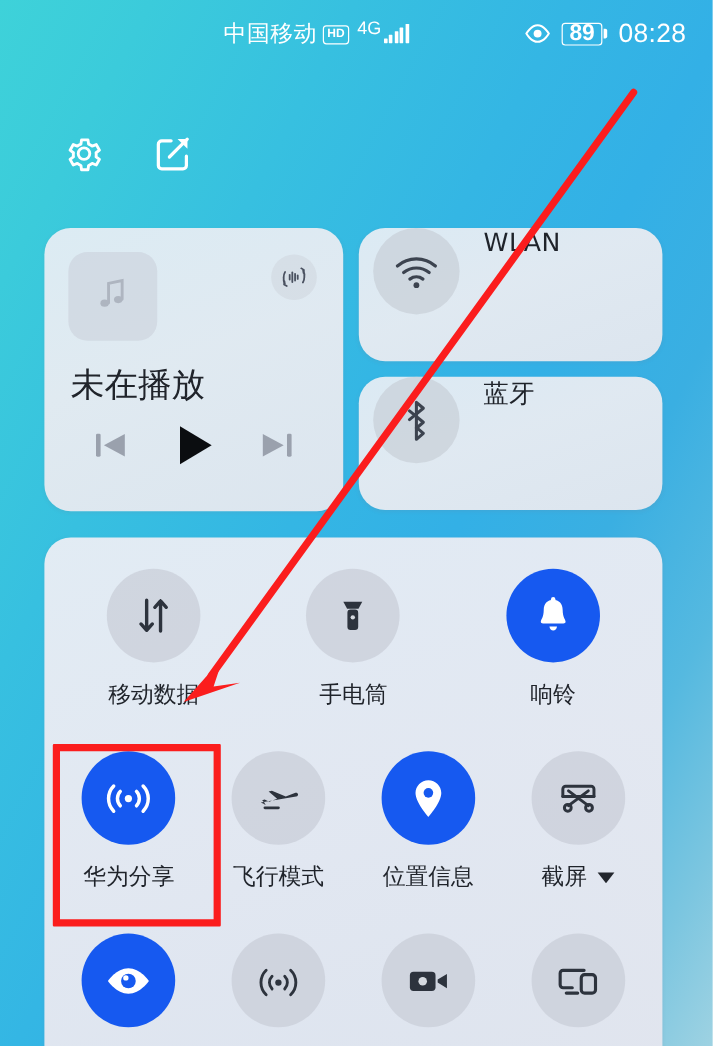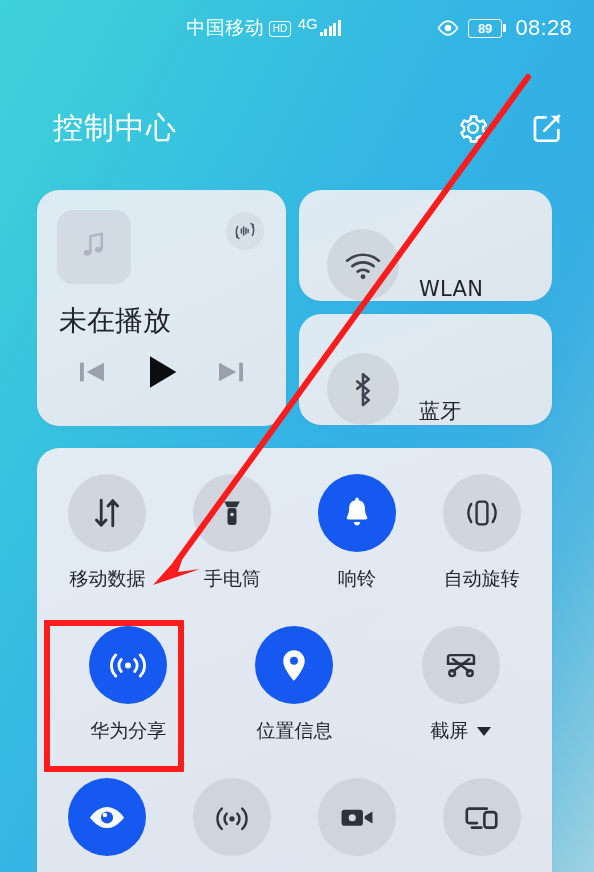--- a/index.html
+++ b/index.html
@@ -50,21 +50,21 @@
     letter-spacing: 0.5px;
     font-family: "DejaVu Sans", sans-serif;
   }
   .sb-hd {
     display: inline-flex;
     align-items: center;
     justify-content: center;
     border: 1.6px solid #ffffff;
     border-radius: 3px;
     font-size: 10px;
-    font-weight: normal;
+    font-weight: bold;
     line-height: 1;
     padding: 2px 2.5px 1.5px 2.5px;
     letter-spacing: 0px;
     position: relative;
     top: 1px;
   }
   .sb-4g {
     font-size: 15px;
     position: relative;
     top: -5px;
@@ -100,21 +100,21 @@
     align-items: center;
   }
   .sb-batt-body {
     border: 1.8px solid #ffffff;
     border-radius: 3px;
     height: 19px;
     min-width: 34px;
     display: flex;
     align-items: center;
     justify-content: center;
-    font-size: 13px;
+    font-size: 19px;
     font-weight: 600;
     padding: 0 2px;
     letter-spacing: -0.3px;
   }
   .sb-batt-tip {
     width: 3px; height: 8px;
     background: #ffffff;
     border-radius: 0 1.5px 1.5px 0;
     margin-left: 1.5px;
   }
@@ -201,22 +201,22 @@
 
   .right-cards {
     width: 253px;
     display: flex;
     flex-direction: column;
     gap: 13px;
   }
   .toggle-card {
     height: 111px;
     display: flex;
-    align-items: flex-end;
-    padding-left: 28px;
+    align-items: flex-start;
+    padding-left: 12px;
     gap: 20px;
   }
   .tc-circle {
     width: 72px; height: 72px;
     border-radius: 50%;
     background: rgba(197,203,212,0.62);
     display: flex; align-items: center; justify-content: center;
     flex: 0 0 auto;
   }
   .tc-label {
@@ -323,21 +323,20 @@
       </span>
       <span class="sb-batt">
         <span class="sb-batt-body">89</span>
         <span class="sb-batt-tip"></span>
       </span>
       <span class="sb-time">08:28</span>
     </div>
   </div>
 
   <div class="cc-header">
-    <div class="cc-title">控制中心</div>
     <div class="hdr-icons">
       <span class="hdr-btn">
         <svg viewBox="0 0 24 24" width="34" height="34">
           <path d="M12 8.6a3.4 3.4 0 1 0 0 6.8 3.4 3.4 0 0 0 0-6.8z" fill="none" stroke="#fff" stroke-width="1.7"></path>
           <path d="M19.1 13.9c.05-.4.08-.8.08-1.2s-.03-.8-.08-1.2l2-1.5-1.9-3.3-2.4.9a7.4 7.4 0 0 0-2.1-1.2l-.35-2.5h-3.8l-.35 2.5c-.77.3-1.48.7-2.1 1.2l-2.4-.9-1.9 3.3 2 1.5c-.05.4-.08.8-.08 1.2s.03.8.08 1.2l-2 1.5 1.9 3.3 2.4-.9c.62.5 1.33.9 2.1 1.2l.35 2.5h3.8l.35-2.5c.77-.3 1.48-.7 2.1-1.2l2.4.9 1.9-3.3-2-1.5z" fill="none" stroke="#fff" stroke-width="1.7" stroke-linejoin="round"></path>
         </svg>
       </span>
       <span class="hdr-btn">
         <svg viewBox="0 0 24 24" width="34" height="34">
           <path d="M20 13.5V19a2 2 0 0 1-2 2H5.5a2 2 0 0 1-2-2V6.5a2 2 0 0 1 2-2H11" fill="none" stroke="#fff" stroke-width="1.9" stroke-linecap="round"></path>
@@ -461,52 +460,51 @@
             <path d="M14 3.2c-4 0-6.5 2.9-6.5 6.9 0 5.2-2 6.6-2 8.1 0 .7.6 1.2 1.5 1.2h14c.9 0 1.5-.5 1.5-1.2 0-1.5-2-2.9-2-8.1 0-4-2.5-6.9-6.5-6.9z" fill="#ffffff"></path>
             <path d="M11.4 21.5h5.2c-.2 1.7-1.3 2.8-2.6 2.8s-2.4-1.1-2.6-2.8z" fill="#ffffff"></path>
             <circle cx="14" cy="2.8" r="1.5" fill="#ffffff"></circle>
           </svg>
         </div>
         <div class="tile-label">
           <span>响铃</span>
         </div>
       </div>
 
-      <div class="tile">
-        <div class="tile-circle">
-          <svg viewBox="0 0 30 28" width="36" height="34">
-            <rect x="10.5" y="4.5" width="9" height="19" rx="2.6" fill="none" stroke="#2d333d" stroke-width="2"></rect>
-            <path d="M6 6.5a13 13 0 0 0 0 15" fill="none" stroke="#2d333d" stroke-width="2" stroke-linecap="round"></path>
-            <path d="M24 6.5a13 13 0 0 1 0 15" fill="none" stroke="#2d333d" stroke-width="2" stroke-linecap="round"></path>
-          </svg>
-        </div>
-        <div class="tile-label">
-          <span>自动旋转</span>
-        </div>
-      </div>
 
     </div>
 
     <div class="tile-row">
 
       <div class="tile">
         <div class="tile-circle on">
           <svg viewBox="0 0 32 28" width="40" height="35">
             <circle cx="16" cy="14" r="2.4" fill="#ffffff"></circle>
             <path d="M10.6 9.2a7 7 0 0 0 0 9.6" fill="none" stroke="#ffffff" stroke-width="2.3" stroke-linecap="round"></path>
             <path d="M21.4 9.2a7 7 0 0 1 0 9.6" fill="none" stroke="#ffffff" stroke-width="2.3" stroke-linecap="round"></path>
             <path d="M6.2 5.6a12 12 0 0 0 0 16.8" fill="none" stroke="#ffffff" stroke-width="2.3" stroke-linecap="round"></path>
             <path d="M25.8 5.6a12 12 0 0 1 0 16.8" fill="none" stroke="#ffffff" stroke-width="2.3" stroke-linecap="round"></path>
           </svg>
         </div>
         <div class="tile-label">
           <span>华为分享</span>
         </div>
       </div>
 
+      <div class="tile">
+        <div class="tile-circle">
+          <svg viewBox="0 0 32 28" width="38" height="33">
+            <path d="M3.5 16.8l25-4.2c1.2-.2 1.6-1 1.3-1.8-.3-.8-1.2-1.1-2.2-.7l-6.4 2.4-9.8-4.1-2.3.6 6 5.1-5.6 2.1-3.2-1.6-1.8.5 2 2.1-.5 1.2 1.5.2z" fill="#2d333d"></path>
+            <path d="M6.5 20.5h9.5" fill="none" stroke="#2d333d" stroke-width="2" stroke-linecap="round"></path>
+          </svg>
+        </div>
+        <div class="tile-label">
+          <span>飞行模式</span>
+        </div>
+      </div>
 
       <div class="tile">
         <div class="tile-circle on">
           <svg viewBox="0 0 28 32" width="32" height="37">
             <path d="M14 2.6c-5.2 0-9.4 4.2-9.4 9.4 0 7 9.4 17.4 9.4 17.4s9.4-10.4 9.4-17.4c0-5.2-4.2-9.4-9.4-9.4z" fill="#ffffff"></path>
             <circle cx="14" cy="11.8" r="3.5" fill="#1659f0"></circle>
           </svg>
         </div>
         <div class="tile-label">
           <span>位置信息</span>

